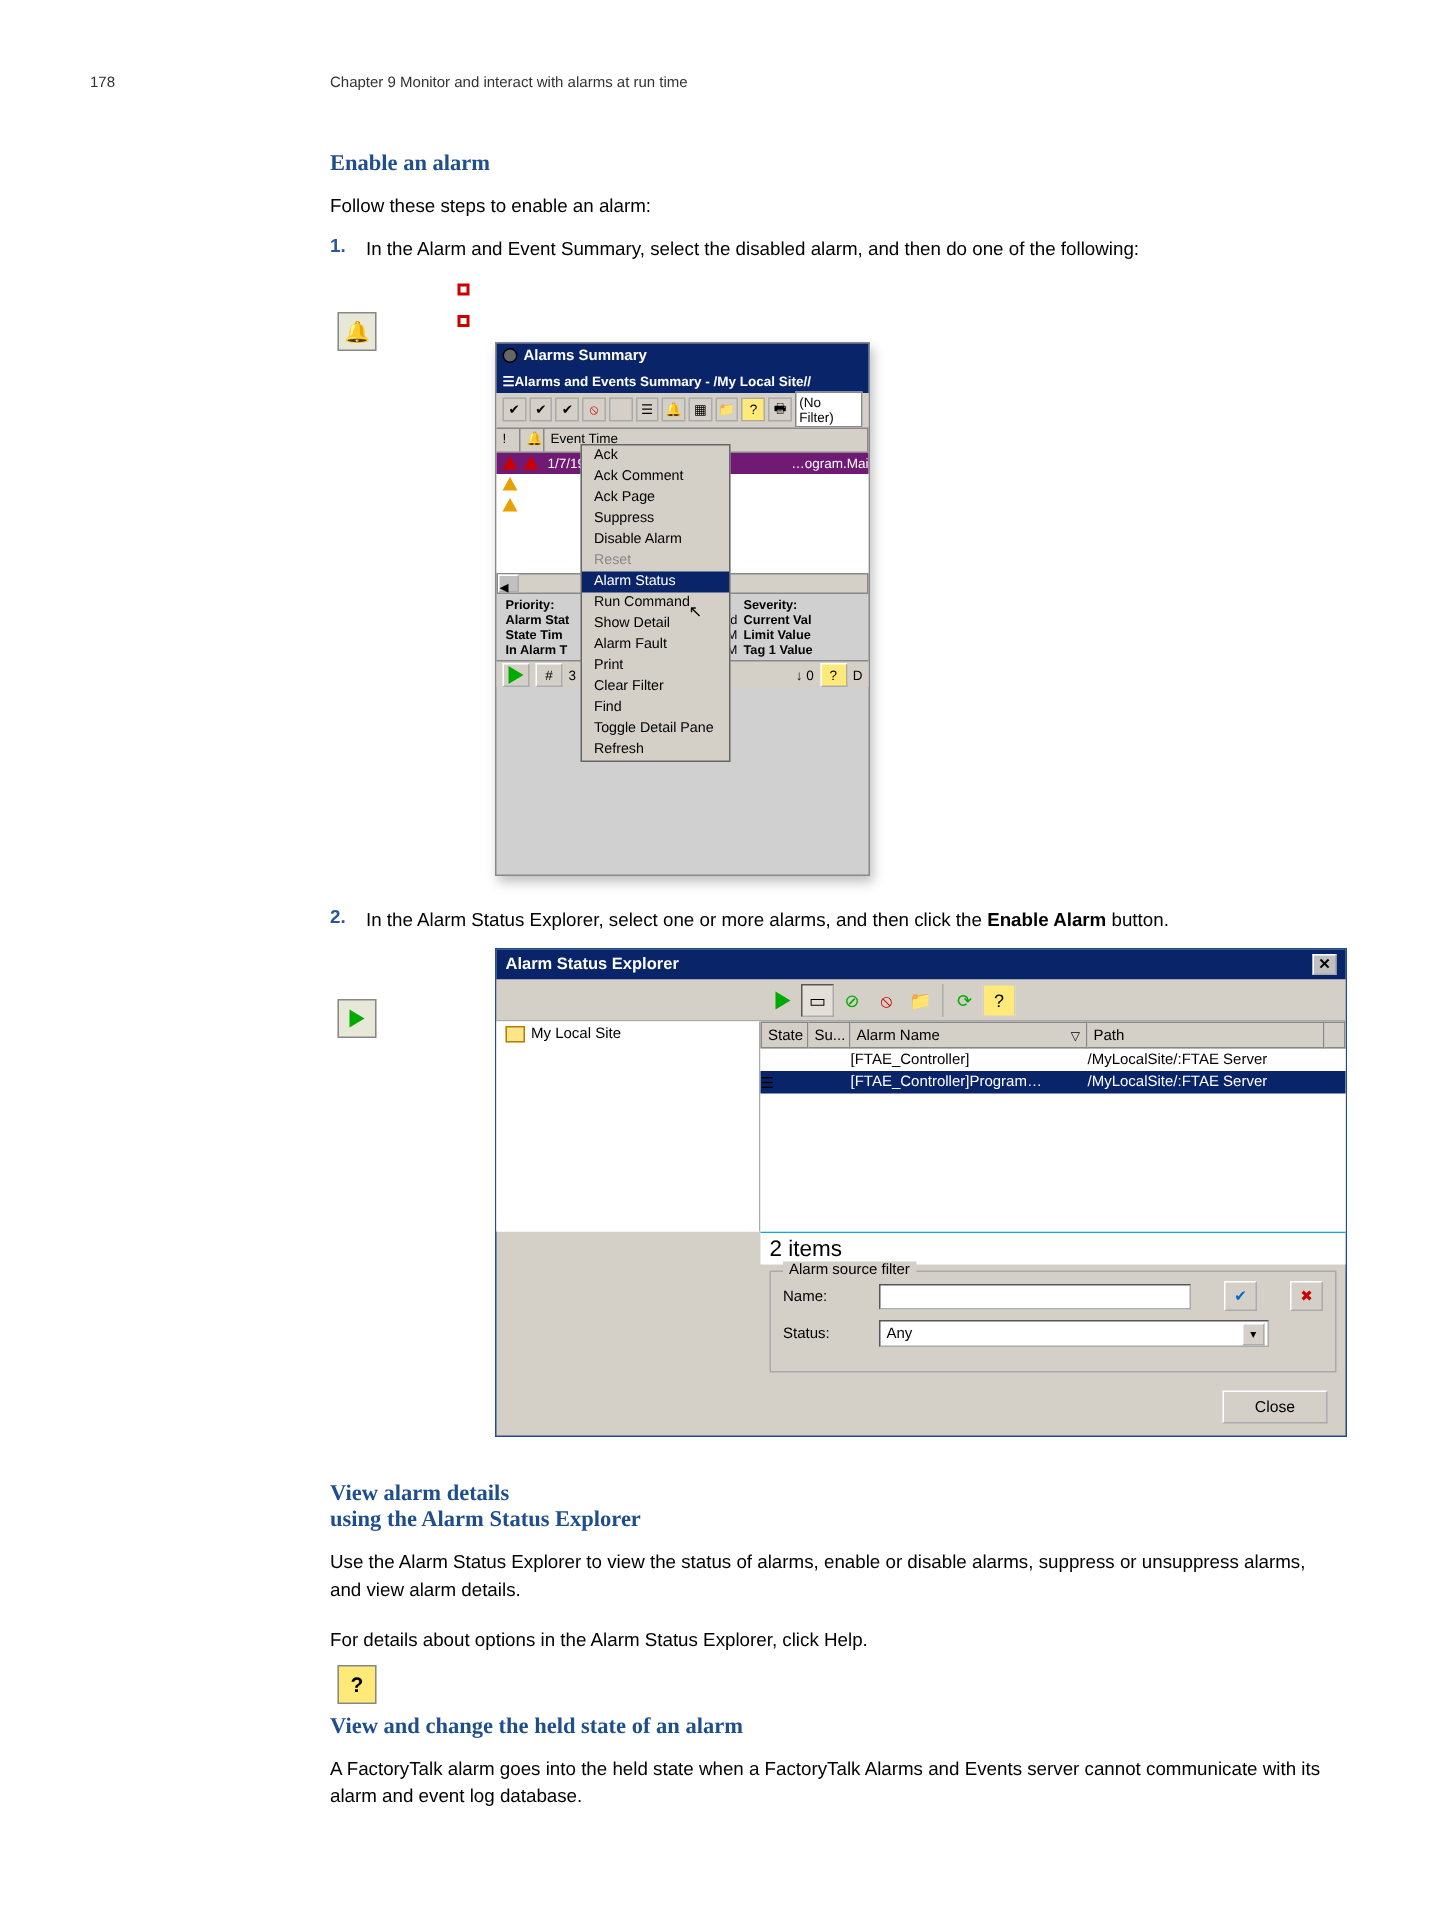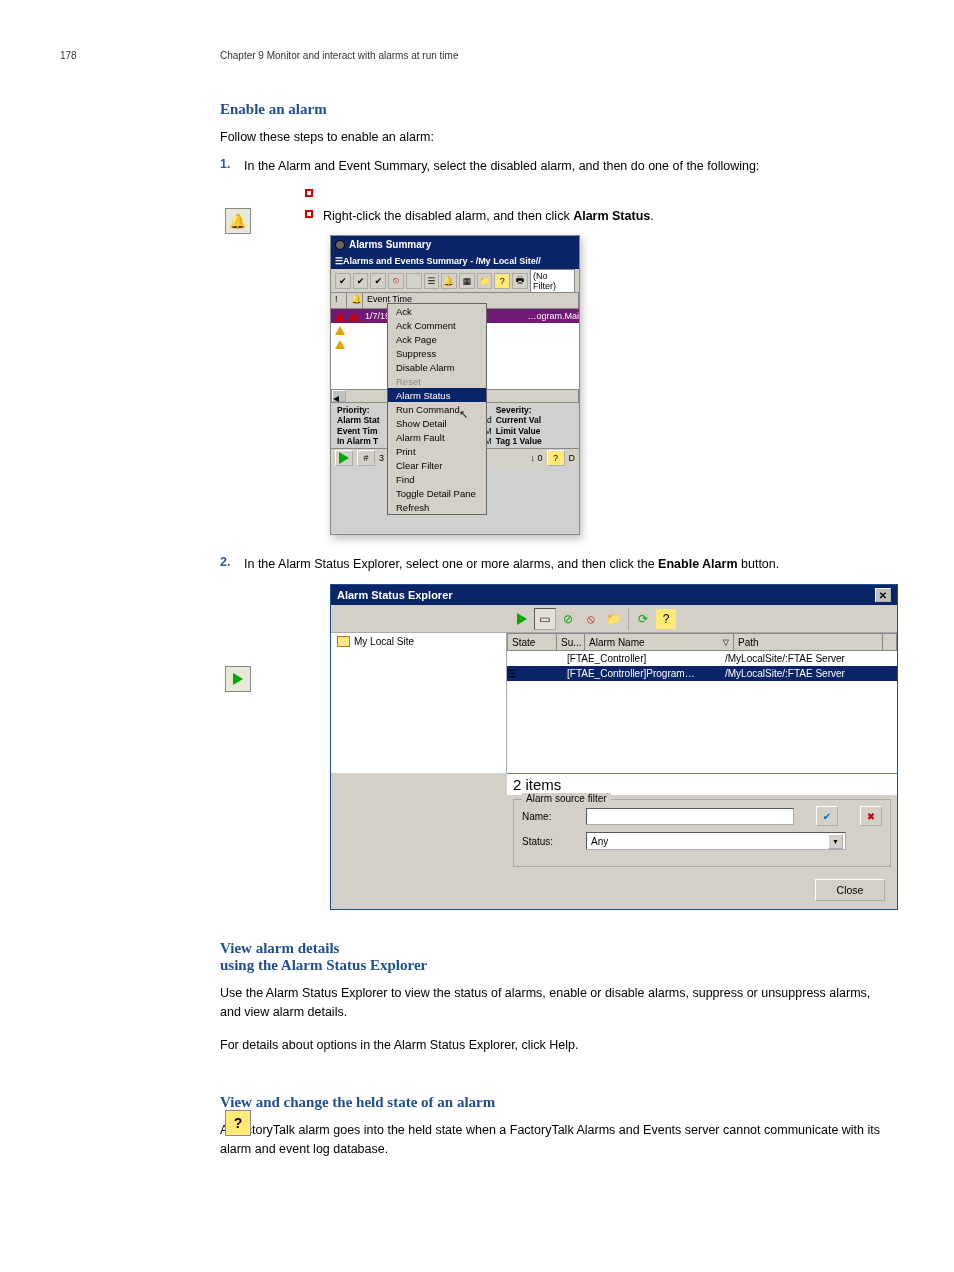--- a/index.html
+++ b/index.html
@@ -58,21 +58,21 @@
     width: 0; height: 0;
     border-top: 6px solid transparent;
     border-bottom: 6px solid transparent;
     border-left: 10px solid #0a0;
   }
 
   
   .shot1 {
     position: relative;
     width: 250px;
-    height: 300px;
+    height: 356px;
     margin-left: 110px;
     margin-bottom: 20px;
     background: #d0d0d0;
     border: 1px solid #888;
     filter: drop-shadow(2px 4px 4px rgba(0,0,0,.25));
   }
   .shot1 .titlebar1 {
     height: 17px; background: linear-gradient(#0a246a,#0a246a);
     color: #fff; display: flex; align-items: center; padding: 0 4px;
     font-size: 10px; font-weight: bold;
@@ -227,23 +227,20 @@
   <div style="position:absolute; left:225px; top:208px;">
     <span class="icon-box">🔔</span>
   </div>
 
   <div class="bullet-list">
     <div class="bullet-item">
       <div class="bullet-marker"></div>
     </div>
     <div class="bullet-item">
       <div class="bullet-marker"></div>
-      <div class="bullet-text">
-        <span>Right-click the disabled alarm, and then click </span><span class="bold">Alarm Status</span><span>.</span>
-      </div>
     </div>
   </div>
 
   <div class="shot1">
     <div class="titlebar1">
       <div class="dot"></div>
       <span>Alarms Summary</span>
     </div>
     <div class="titlebar2">
       <span>☰ </span>
@@ -284,21 +281,21 @@
     </div>
     <div class="scrollbar-h">
       <div class="arrow">◂</div>
       <div style="flex:1;"></div>
     </div>
     <div class="detail-rows">
       <div class="detail-cols">
         <div>
           <div><span class="detail-label">Priority:</span></div>
           <div><span class="detail-label">Alarm Stat</span></div>
-          <div><span class="detail-label">Event Tim</span></div>
+          <div><span class="detail-label">State Tim</span></div>
           <div><span class="detail-label">In Alarm T</span></div>
         </div>
         <div style="text-align:right; padding-right:4px;">
           <div>&nbsp;</div>
           <div>ked</div>
           <div>:28 PM</div>
           <div>:28 PM</div>
         </div>
         <div>
           <div><span class="detail-label">Severity:</span></div>
@@ -374,21 +371,21 @@
     </div>
     <div class="main-area">
       <div class="tree-pane">
         <div class="tree-item">
           <div class="folder-icon"></div>
           <span>My Local Site</span>
         </div>
       </div>
       <div class="list-pane">
         <div class="list-header">
-          <div style="width:50px;">State</div>
+          <div style="width:32px;">State</div>
           <div style="width:28px;">Su...</div>
           <div style="flex:1.3;">
             <span>Alarm Name</span>
             <span style="margin-left:auto;font-size:8px;">▽</span>
           </div>
           <div style="flex:1.3;">Path</div>
           <div style="width:14px;"></div>
         </div>
         <div class="list-rows">
           <div class="list-row">

